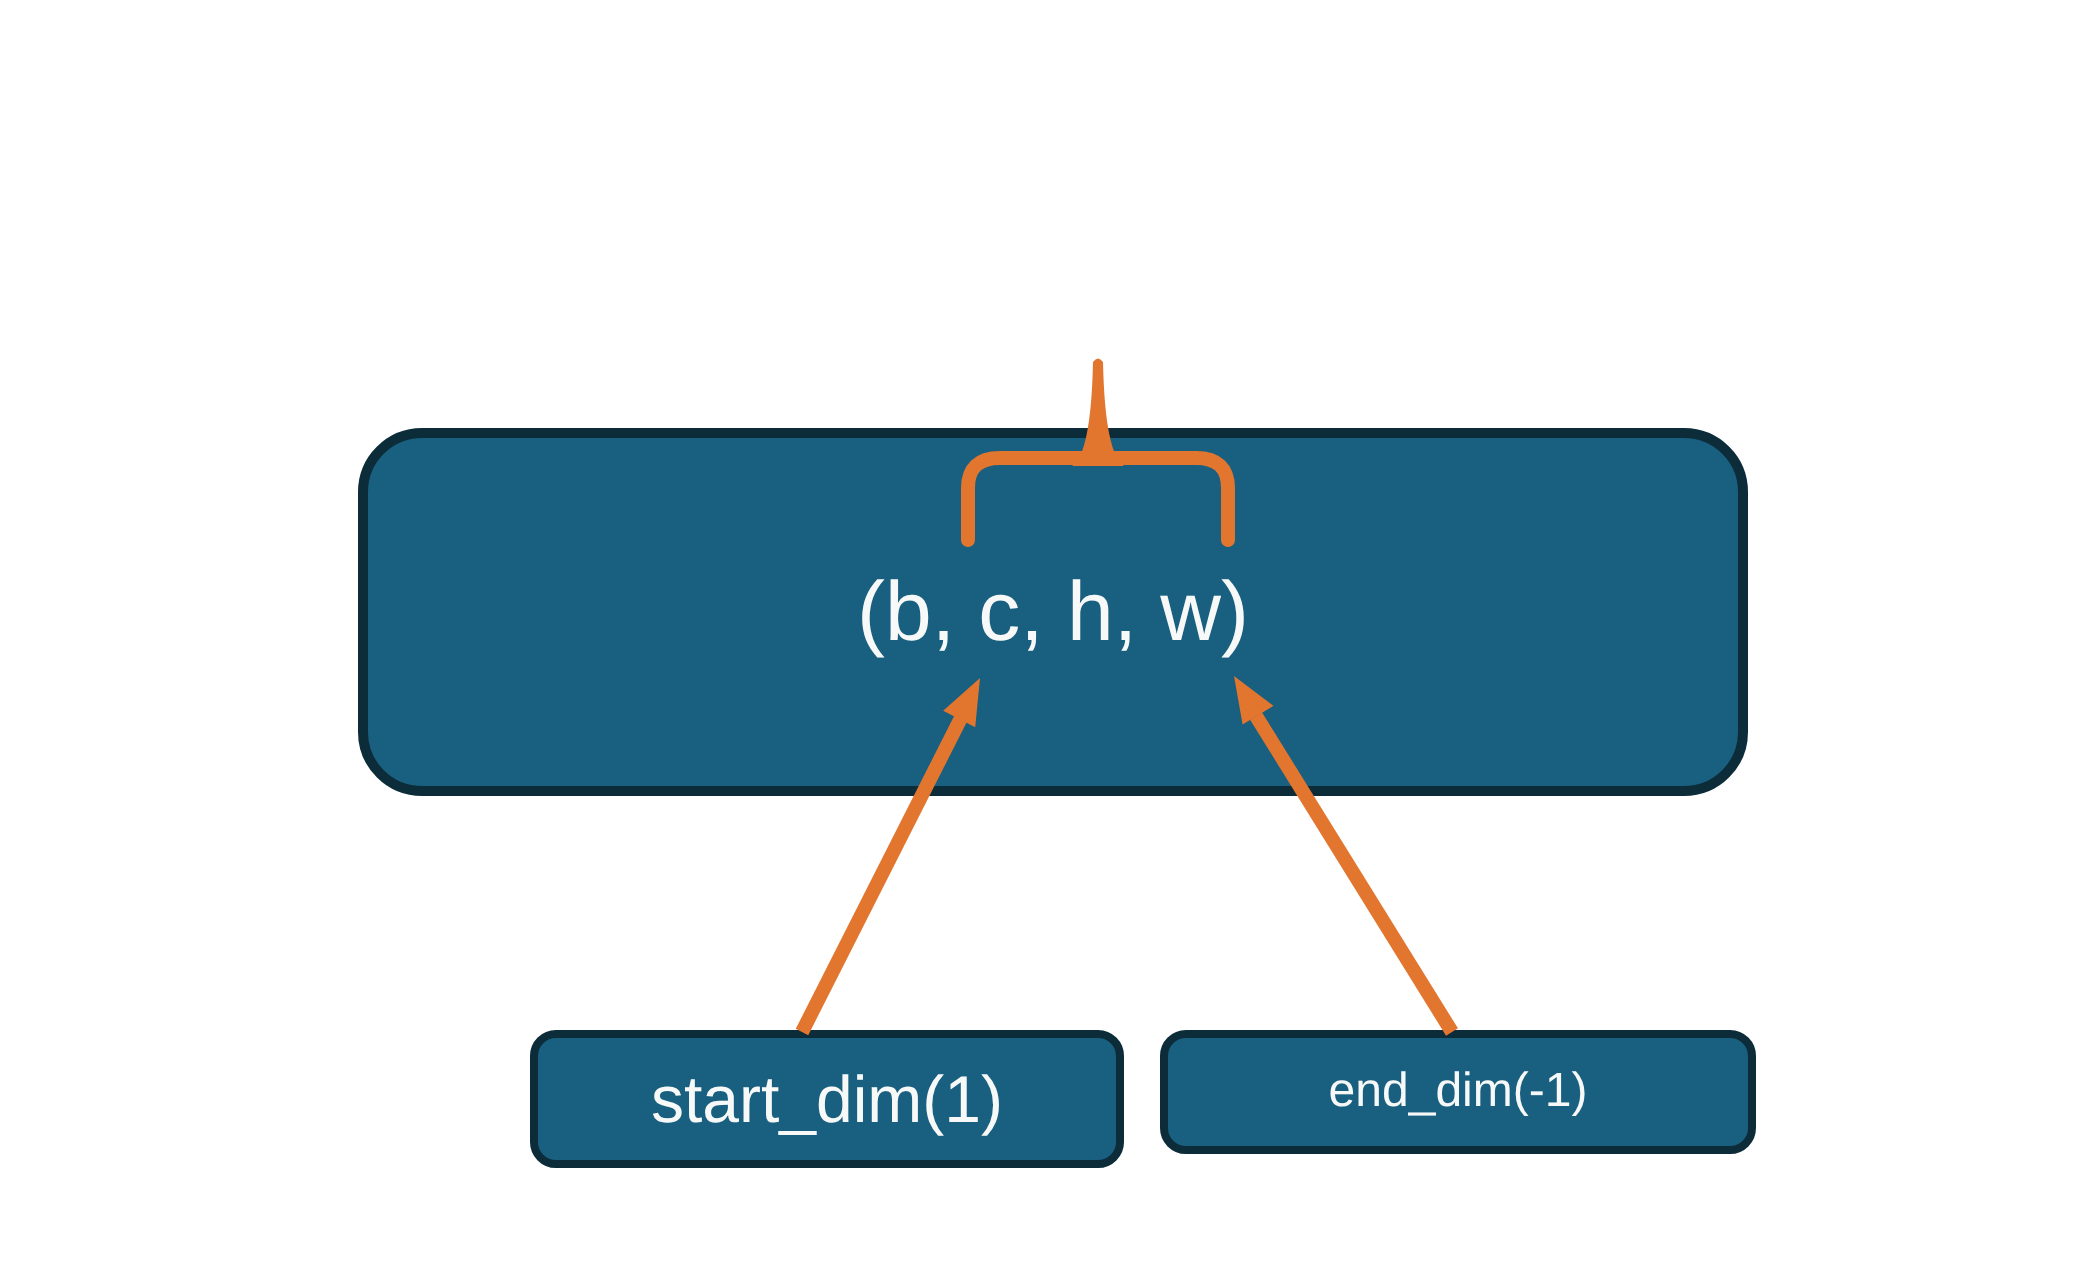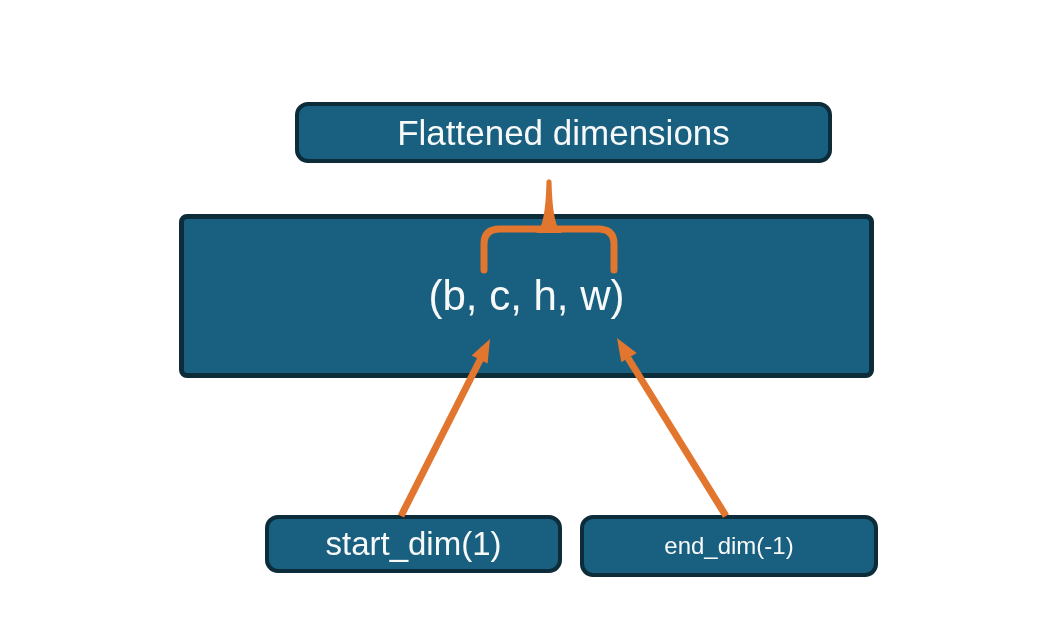--- a/index.html
+++ b/index.html
@@ -32,28 +32,28 @@
     white-space: nowrap;
   }
   .top-box {
     left: 295px; top: 102px;
     width: 537px; height: 61px;
     border-radius: 13px;
     font-size: 35px;
   }
   .tensor-box {
     left: 179px; top: 214px;
-    width: 695px; height: 164px;
-    border-radius: 8px;
+    width: 695px; height: 184px;
+    border-radius: 32px;
     border-width: 5px;
     font-size: 42px;
   }
   .start-box {
     left: 265px; top: 515px;
-    width: 297px; height: 58px;
+    width: 297px; height: 69px;
     border-radius: 13px;
     font-size: 33px;
   }
   .end-box {
     left: 580px; top: 515px;
     width: 298px; height: 62px;
     border-radius: 13px;
     font-size: 24px;
   }
   .connectors {
@@ -71,23 +71,20 @@
   .connectors .fill {
     fill: var(--accent-orange);
     stroke: none;
   }
 </style>
 </head>
 <body>
 
 <div class="canvas">
 
-  <div class="box top-box">
-    <span>Flattened dimensions</span>
-  </div>
 
   <div class="box tensor-box">
     <span>(b, c, h, w)</span>
   </div>
 
   <div class="box start-box">
     <span>start_dim(1)</span>
   </div>
 
   <div class="box end-box">

